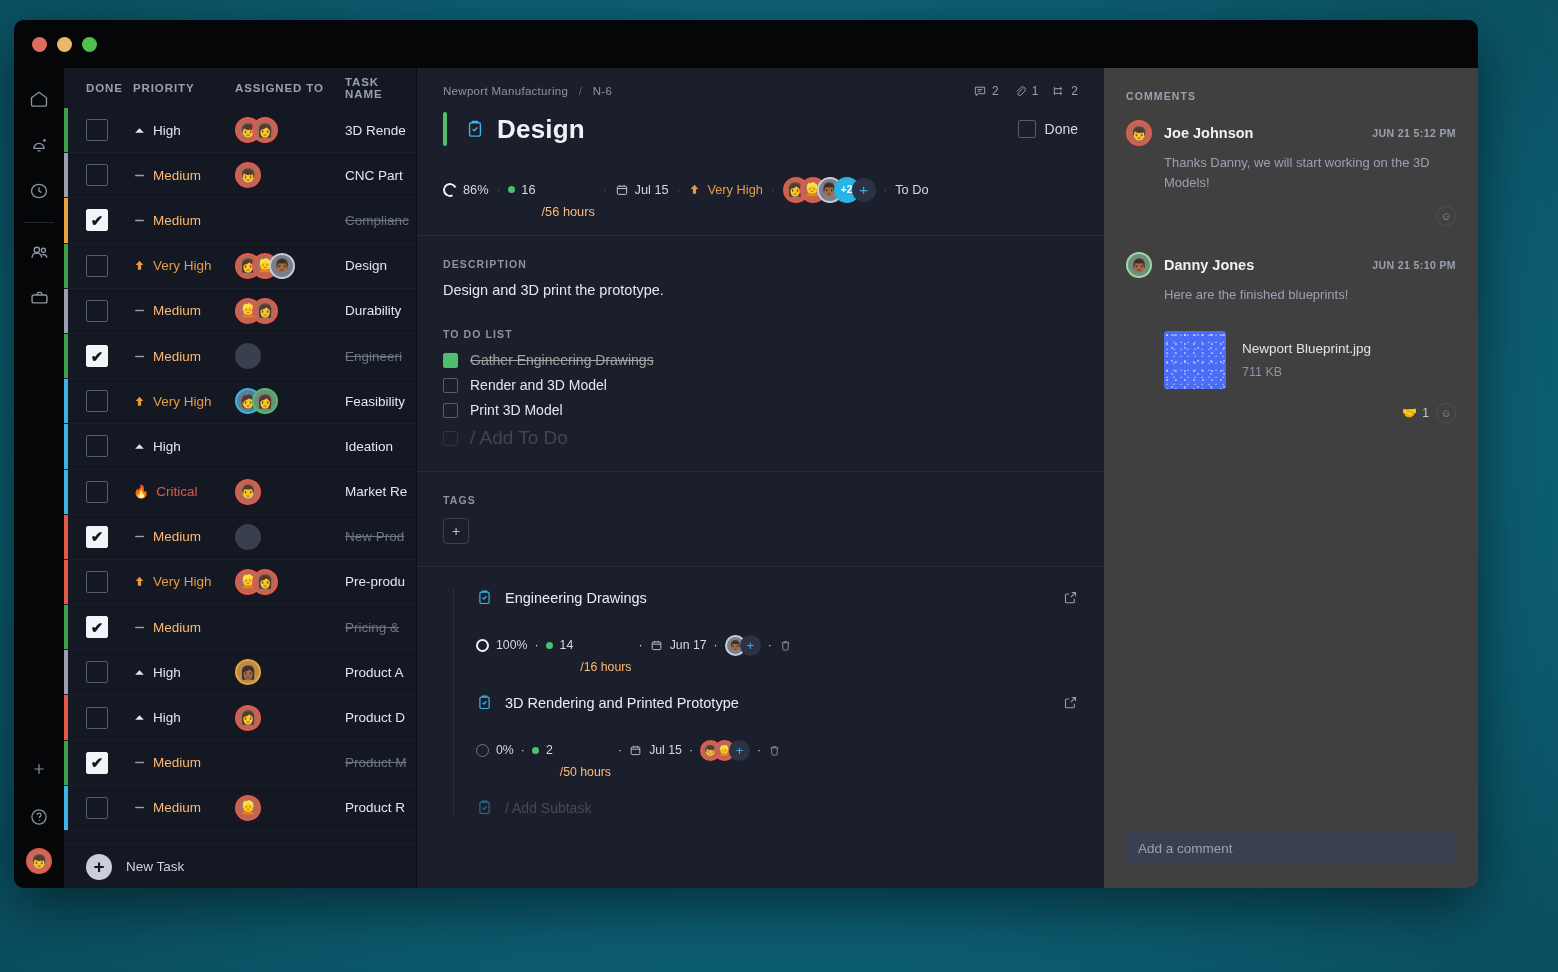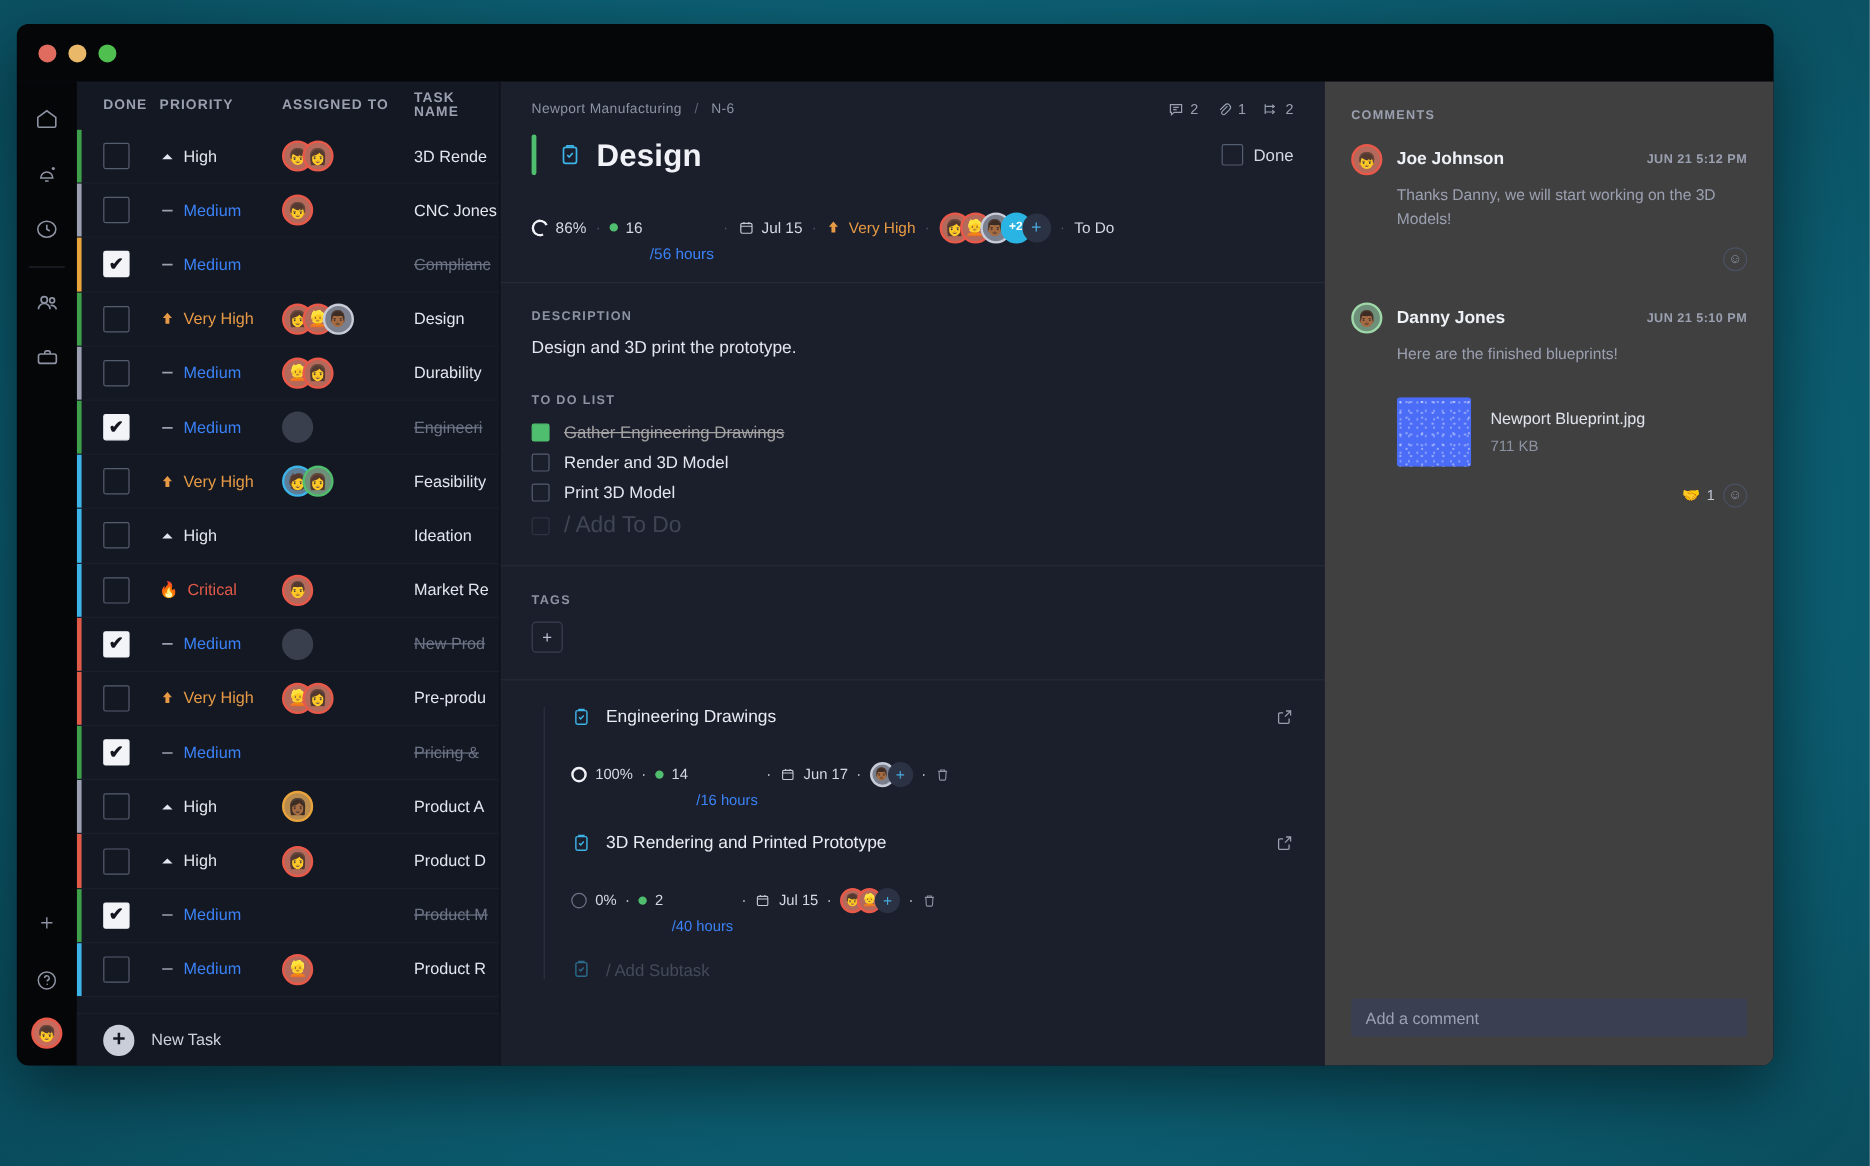--- a/index.html
+++ b/index.html
@@ -87,21 +87,21 @@
   .c-done-cell { width: 47px; flex: 0 0 47px; }
   .c-prio-cell {
     width: 102px; flex: 0 0 102px; font-size: 13.5px;
     display: flex; align-items: center; gap: 7px;
   }
   .c-assn-cell { width: 110px; flex: 0 0 110px; display: flex; align-items: center; }
   .c-name-cell {
     flex: 1; font-size: 13.5px; color: #e3e6ee; white-space: nowrap; overflow: hidden;
   }
   .done-text { color: #6d7486; text-decoration: line-through; }
-  .p-medium { color: #3b82f6; }
+  .p-medium { color: #fdba74; }
   .p-high { color: #e3e6ee; }
   .p-veryhigh { color: #e79a45; }
   .p-critical { color: #e05a48; }
 
   .av {
     width: 26px; height: 26px; border-radius: 50%;
     border: 2px solid #e8594a; background: #b5695a;
     display: flex; align-items: center; justify-content: center;
     font-size: 13px; overflow: hidden;
   }
@@ -150,21 +150,21 @@
     font-size: 12.8px; color: #d3d8e2; flex-wrap: nowrap;
   }
   .meta-row .m { display: flex; align-items: center; gap: 6px; }
   .meta-row .dotsep { color: #555d70; font-size: 11px; }
   .ringpct {
     width: 14px; height: 14px; border-radius: 50%;
     border: 2.5px solid #f0f2f7; border-right-color: transparent;
     transform: rotate(20deg);
   }
   .greendot { width: 7px; height: 7px; border-radius: 50%; background: #4fbe6e; }
-  .hours-dim { color: #3b82f6; margin-top: 44px; }
+  .hours-dim { color: #fdba74; margin-top: 44px; }
   .avplus {
     width: 24px; height: 24px; border-radius: 50%; background: #2b3243;
     color: #49a8de; display: flex; align-items: center; justify-content: center;
     font-size: 15px; margin-left: -8px; cursor: pointer;
   }
   .av.count { background: #29b4e3; border-color: #29b4e3; color: #fff; font-size: 10px; font-weight: 700; }
 
   #detail-scroll { flex: 1; overflow: hidden; }
   .section { padding: 22px 26px; border-top: 1px solid #262b38; }
   .section.first { border-top: 1px solid #262b38; margin-top: 16px; }
@@ -355,21 +355,21 @@
             </div>
             <div class="c-prio-cell p-medium">
               <svg width="13" height="13" viewBox="0 0 24 24" stroke="#9aa0b0" stroke-width="2.6">
                 <path d="M4 12h16"></path>
               </svg>
               <span>Medium</span>
             </div>
             <div class="c-assn-cell">
               <div class="av ">👦</div>
             </div>
-            <div class="c-name-cell">CNC Jones</div>
+            <div class="c-name-cell">CNC Part</div>
           </div>
           <div class="trow">
             <div class="stripe" style="background:#e8a33c"></div>
             <div class="c-done-cell">
               <div class="cb checked"></div>
             </div>
             <div class="c-prio-cell p-medium">
               <svg width="13" height="13" viewBox="0 0 24 24" stroke="#9aa0b0" stroke-width="2.6">
                 <path d="M4 12h16"></path>
               </svg>
@@ -777,21 +777,21 @@
                         <path d="M18 14v5a1.5 1.5 0 0 1-1.5 1.5h-11A1.5 1.5 0 0 1 4 19V8a1.5 1.5 0 0 1 1.5-1.5H10"></path>
                       </svg>
                     </span>
                   </div>
                   <div class="sub-meta">
                     <div class="ring-empty"></div>
                     <span>0%</span>
                     <span class="dotsep">·</span>
                     <div class="greendot"></div>
                     <span>2</span>
-                    <span class="hours-dim">/40 hours</span>
+                    <span class="hours-dim">/50 hours</span>
                     <span class="dotsep">·</span>
                     <svg width="13" height="13" viewBox="0 0 24 24" fill="none" stroke="#c3c8d4" stroke-width="1.7">
                       <rect x="4" y="5.5" width="16" height="14" rx="2"></rect>
                       <path d="M4 9.5h16M8.5 3.5v3M15.5 3.5v3"></path>
                     </svg>
                     <span>Jul 15</span>
                     <span class="dotsep">·</span>
                     <div style="display:flex">
                       <div class="sub-av ">👦</div>
                       <div class="sub-av ">👱</div>

